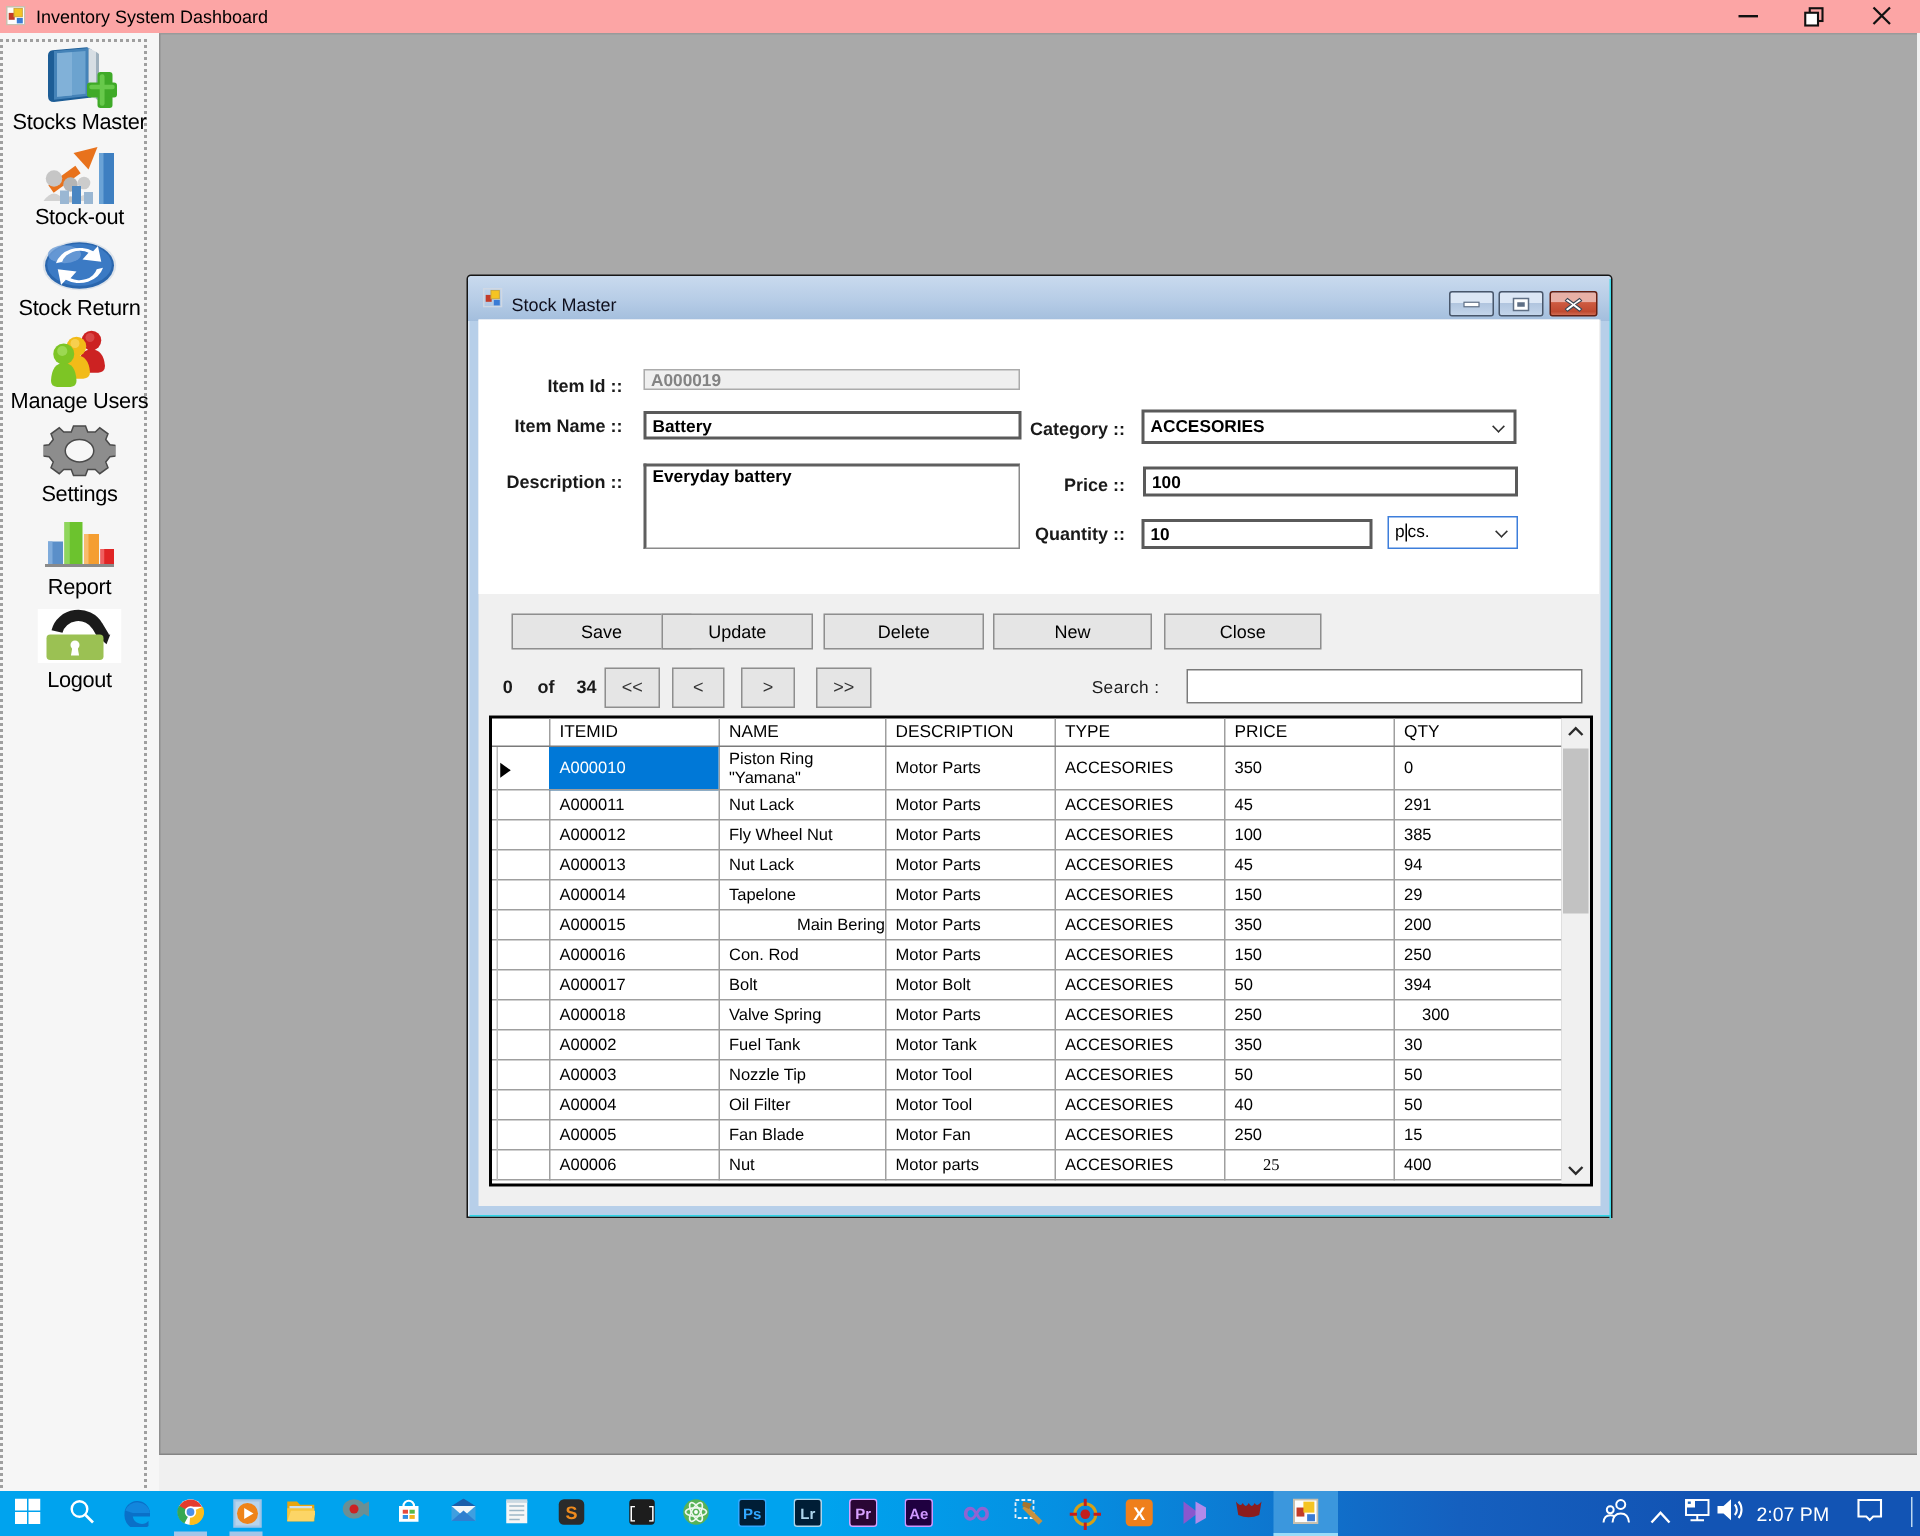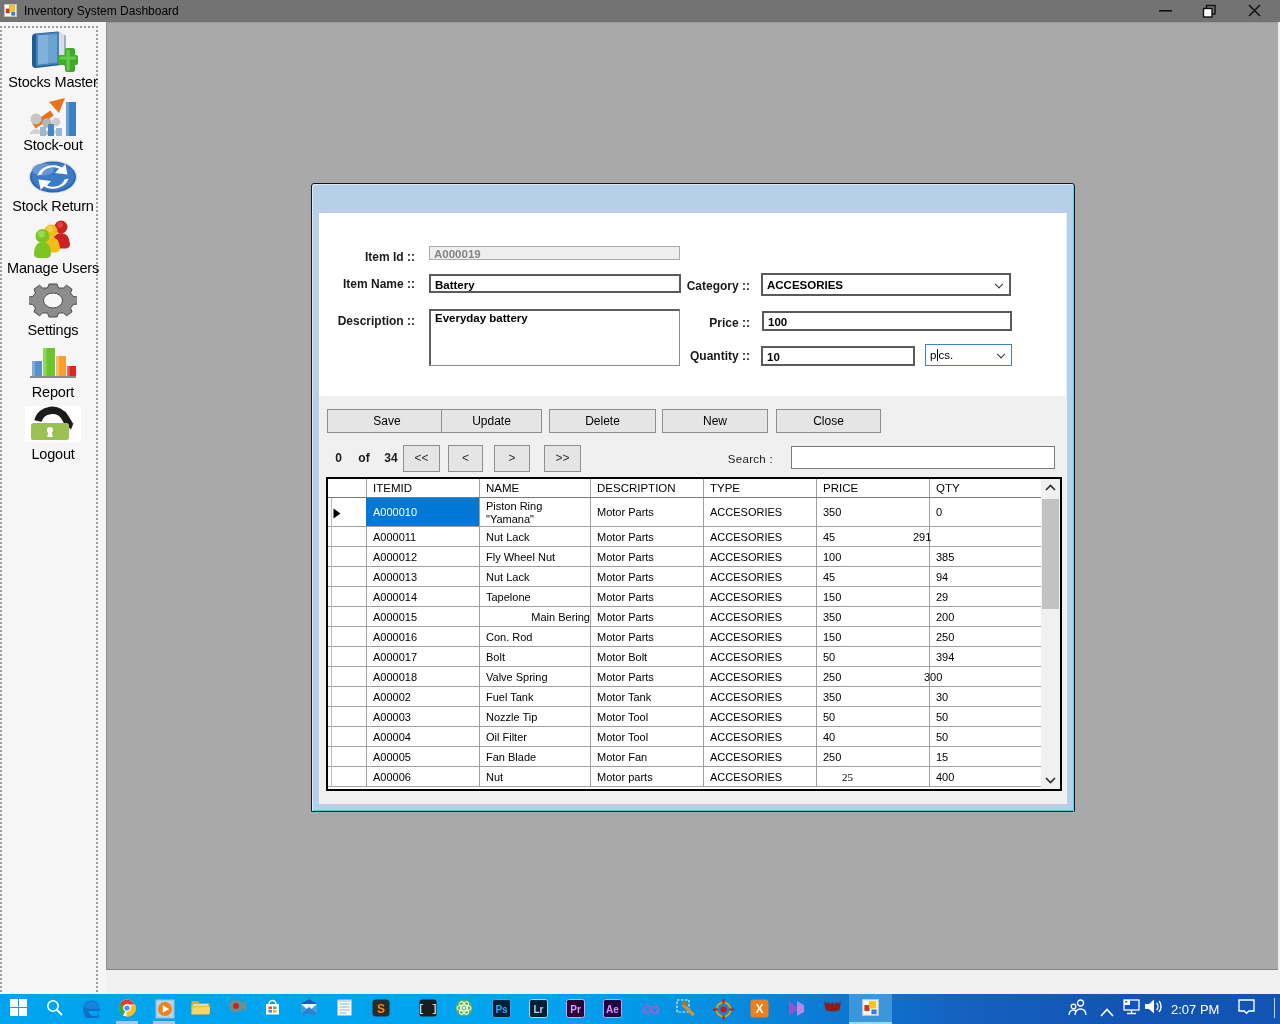--- a/index.html
+++ b/index.html
@@ -1,21 +1,21 @@
 <!DOCTYPE html>
 <html><head>
 <meta charset="utf-8">
 <style>
   * { margin:0; padding:0; box-sizing:border-box; }
   html,body { width:1280px; height:1024px; overflow:hidden; }
   body { background:#f0f0f0; font-family:"Liberation Sans", sans-serif; position:relative; }
   .abs { position:absolute; }
 
   
-  #apptitle { left:0; top:0; width:1280px; height:22px; background:#737373; }
+  #apptitle { left:0; top:0; width:1280px; height:22px; background:#fca5a5; }
   #graypanel { left:106px; top:22px; width:1172px; height:948px; background:#a9a9a9;
                border-left:1px solid #8f8f8f; border-top:1px solid #9a9a9a; border-bottom:1px solid #858585; }
   #apptitle .txt { left:24px; top:4px; font-size:12px; color:#000; }
   .capico { width:13px; height:13px; left:4px; top:4px; }
 
   
   #sidebar { left:0; top:22px; width:106px; height:972px; background:#f6f6f6; }
   #sbdot { left:0; top:26px; width:98px; height:966px;
            border-top:2px dotted #9f9f9f; border-left:2px dotted #9f9f9f; border-right:2px dotted #9f9f9f; }
   .navitem { position:absolute; width:106px; text-align:center; color:#000; font-size:14.5px; letter-spacing:-0.2px; }
@@ -179,20 +179,45 @@
 <path d="M48.5 17 l-8 1.5 l5.5 5 z" fill="#1b1b1b"></path>
 <rect x="6" y="17" width="38" height="17" rx="2.5" fill="#9bc153"></rect>
 <circle cx="25" cy="24" r="3" fill="#fff"></circle>
 <path d="M23.5 24 h3 l1.2 7 h-5.4 z" fill="#fff"></path>
 </svg>
     </div>
 <div class="navitem" style="left:0px;top:446px;">Logout</div>
 </div>
 
 <div id="dlg" class="abs">
+  <div id="dlgtitle" class="abs">
+    <svg class="capico abs" style="left:10px;top:8px" viewBox="0 0 13 13">
+      <rect x="0.5" y="0.5" width="12" height="12" fill="none" stroke="#cfd8e4" stroke-width="1"></rect>
+      <rect x="1.8" y="4.6" width="4" height="4.6" fill="#c33b28"></rect>
+      <rect x="5.3" y="1.6" width="5.6" height="5.6" fill="#f5c423" stroke="#c9a43a" stroke-width="0.6"></rect>
+      <rect x="7.2" y="8" width="4" height="3.6" fill="#3a7bd5"></rect>
+    </svg>
+    <div class="txt abs">Stock Master</div>
+    <div class="capbtn abs" style="left:654px;width:30px;">
+      <svg class="glyph" width="12" height="5" viewBox="0 0 12 5">
+          <rect x="1" y="1" width="10" height="3" fill="#fff" stroke="#5f6f85" stroke-width="0.8"></rect>
+        </svg>
+    </div>
+    <div class="capbtn abs" style="left:687px;width:30px;">
+      <svg class="glyph" width="12" height="10" viewBox="0 0 12 10">
+          <rect x="1" y="1" width="10" height="8" fill="#fff" stroke="#5f6f85" stroke-width="1"></rect>
+          <rect x="3.5" y="3.5" width="5" height="3" fill="#5f6f85"></rect>
+        </svg>
+    </div>
+    <div class="capbtn abs" id="btnclose" style="left:721px;width:32px;">
+      <svg class="glyph" width="12" height="10" viewBox="0 0 12 10">
+          <path d="M2 1 L6 4 L10 1 L11.5 2.5 L7.5 5 L11.5 8 L10 9.5 L6 6.5 L2 9.5 L0.5 8 L4.5 5 L0.5 2.5 Z" fill="#fff" stroke="#3c4654" stroke-width="0.7"></path>
+        </svg>
+    </div>
+  </div>
 
   <div id="client" class="abs">
     <div id="whitepanel" class="abs"></div>
 
     <div class="lbl" style="left:6px;top:37px;width:90px;">Item Id ::</div>
     <div class="tb" style="left:110px;top:33px;width:251px;height:14px;background:#efefef;border:1.5px solid #ababab;color:#838383;line-height:14px;">A000019</div>
 
     <div class="lbl" style="left:6px;top:64px;width:90px;">Item Name ::</div>
     <div class="tb" style="left:110px;top:61px;width:252px;height:19px;line-height:18px;">Battery</div>
 
@@ -202,21 +227,21 @@
     <div class="lbl" style="left:341px;top:66px;width:90px;">Category ::</div>
     <div class="combo" style="left:442px;top:60px;width:250px;height:23px;line-height:21px;">ACCESORIES<i class="chev"></i></div>
 
     <div class="lbl" style="left:341px;top:103px;width:90px;">Price ::</div>
     <div class="tb" style="left:443px;top:98px;width:250px;height:20px;line-height:18px;">100</div>
 
     <div class="lbl" style="left:341px;top:136px;width:90px;">Quantity ::</div>
     <div class="tb" style="left:442px;top:133px;width:154px;height:20px;line-height:18px;">10</div>
     <div class="combo" style="left:606px;top:131px;width:87px;height:22px;line-height:20px;border:1.5px solid #3d7edb;font-weight:normal;">p<span style="border-left:1px solid #000;margin-left:1px;">c</span>s.<i class="chev"></i></div>
 
-    <div class="pbtn" style="left:8px;top:196px;width:120px;height:24px;line-height:22px;">Save</div>
+    <div class="pbtn" style="left:22px;top:196px;width:120px;height:24px;line-height:22px;">Save</div>
     <div class="pbtn" style="left:122px;top:196px;width:101px;height:24px;line-height:22px;">Update</div>
     <div class="pbtn" style="left:230px;top:196px;width:107px;height:24px;line-height:22px;">Delete</div>
     <div class="pbtn" style="left:343px;top:196px;width:106px;height:24px;line-height:22px;">New</div>
     <div class="pbtn" style="left:457px;top:196px;width:105px;height:24px;line-height:22px;">Close</div>
 
     <div class="lbl" style="left:12px;top:238px;width:15px;text-align:center;">0</div>
     <div class="lbl" style="left:36px;top:238px;width:18px;text-align:center;">of</div>
     <div class="lbl" style="left:62px;top:238px;width:20px;text-align:center;">34</div>
     <div class="pbtn" style="left:84px;top:232px;width:37px;height:27px;line-height:25px;color:#333;">&lt;&lt;</div>
     <div class="pbtn" style="left:129px;top:232px;width:35px;height:27px;line-height:25px;color:#333;">&lt;</div>
@@ -245,21 +270,21 @@
 <div class="cell" style="left:262px;top:19px;width:113px;height:29px;line-height:29px;">Motor Parts</div>
 <div class="cell" style="left:375px;top:19px;width:113px;height:29px;line-height:29px;">ACCESORIES</div>
 <div class="cell" style="left:488px;top:19px;width:113px;height:29px;line-height:29px;">350</div>
 <div class="cell" style="left:601px;top:19px;width:112px;height:29px;line-height:29px;">0</div>
 <div class="gl" style="left:0;top:47px;width:713px;height:1px;"></div>
 <div class="cell" style="left:38px;top:48px;width:113px;height:20px;line-height:20px;">A000011</div>
 <div class="cell" style="left:151px;top:48px;width:111px;height:20px;line-height:20px;">Nut Lack</div>
 <div class="cell" style="left:262px;top:48px;width:113px;height:20px;line-height:20px;">Motor Parts</div>
 <div class="cell" style="left:375px;top:48px;width:113px;height:20px;line-height:20px;">ACCESORIES</div>
 <div class="cell" style="left:488px;top:48px;width:113px;height:20px;line-height:20px;">45</div>
-<div class="cell" style="left:578px;top:48px;width:112px;height:20px;line-height:20px;">291</div>
+<div class="cell" style="left:601px;top:48px;width:112px;height:20px;line-height:20px;">291</div>
 <div class="gl" style="left:0;top:67px;width:713px;height:1px;"></div>
 <div class="cell" style="left:38px;top:68px;width:113px;height:20px;line-height:20px;">A000012</div>
 <div class="cell" style="left:151px;top:68px;width:111px;height:20px;line-height:20px;">Fly Wheel Nut</div>
 <div class="cell" style="left:262px;top:68px;width:113px;height:20px;line-height:20px;">Motor Parts</div>
 <div class="cell" style="left:375px;top:68px;width:113px;height:20px;line-height:20px;">ACCESORIES</div>
 <div class="cell" style="left:488px;top:68px;width:113px;height:20px;line-height:20px;">100</div>
 <div class="cell" style="left:601px;top:68px;width:112px;height:20px;line-height:20px;">385</div>
 <div class="gl" style="left:0;top:87px;width:713px;height:1px;"></div>
 <div class="cell" style="left:38px;top:88px;width:113px;height:20px;line-height:20px;">A000013</div>
 <div class="cell" style="left:151px;top:88px;width:111px;height:20px;line-height:20px;">Nut Lack</div>
@@ -294,21 +319,21 @@
 <div class="cell" style="left:262px;top:168px;width:113px;height:20px;line-height:20px;">Motor Bolt</div>
 <div class="cell" style="left:375px;top:168px;width:113px;height:20px;line-height:20px;">ACCESORIES</div>
 <div class="cell" style="left:488px;top:168px;width:113px;height:20px;line-height:20px;">50</div>
 <div class="cell" style="left:601px;top:168px;width:112px;height:20px;line-height:20px;">394</div>
 <div class="gl" style="left:0;top:187px;width:713px;height:1px;"></div>
 <div class="cell" style="left:38px;top:188px;width:113px;height:20px;line-height:20px;">A000018</div>
 <div class="cell" style="left:151px;top:188px;width:111px;height:20px;line-height:20px;">Valve Spring</div>
 <div class="cell" style="left:262px;top:188px;width:113px;height:20px;line-height:20px;">Motor Parts</div>
 <div class="cell" style="left:375px;top:188px;width:113px;height:20px;line-height:20px;">ACCESORIES</div>
 <div class="cell" style="left:488px;top:188px;width:113px;height:20px;line-height:20px;">250</div>
-<div class="cell" style="left:579px;top:188px;width:112px;height:20px;line-height:20px;padding-left:17px;">300</div>
+<div class="cell" style="left:603px;top:188px;width:112px;height:20px;line-height:20px;padding-left:17px;">300</div>
 <div class="gl" style="left:0;top:207px;width:713px;height:1px;"></div>
 <div class="cell" style="left:38px;top:208px;width:113px;height:20px;line-height:20px;">A00002</div>
 <div class="cell" style="left:151px;top:208px;width:111px;height:20px;line-height:20px;">Fuel Tank</div>
 <div class="cell" style="left:262px;top:208px;width:113px;height:20px;line-height:20px;">Motor Tank</div>
 <div class="cell" style="left:375px;top:208px;width:113px;height:20px;line-height:20px;">ACCESORIES</div>
 <div class="cell" style="left:488px;top:208px;width:113px;height:20px;line-height:20px;">350</div>
 <div class="cell" style="left:601px;top:208px;width:112px;height:20px;line-height:20px;">30</div>
 <div class="gl" style="left:0;top:227px;width:713px;height:1px;"></div>
 <div class="cell" style="left:38px;top:228px;width:113px;height:20px;line-height:20px;">A00003</div>
 <div class="cell" style="left:151px;top:228px;width:111px;height:20px;line-height:20px;">Nozzle Tip</div>

